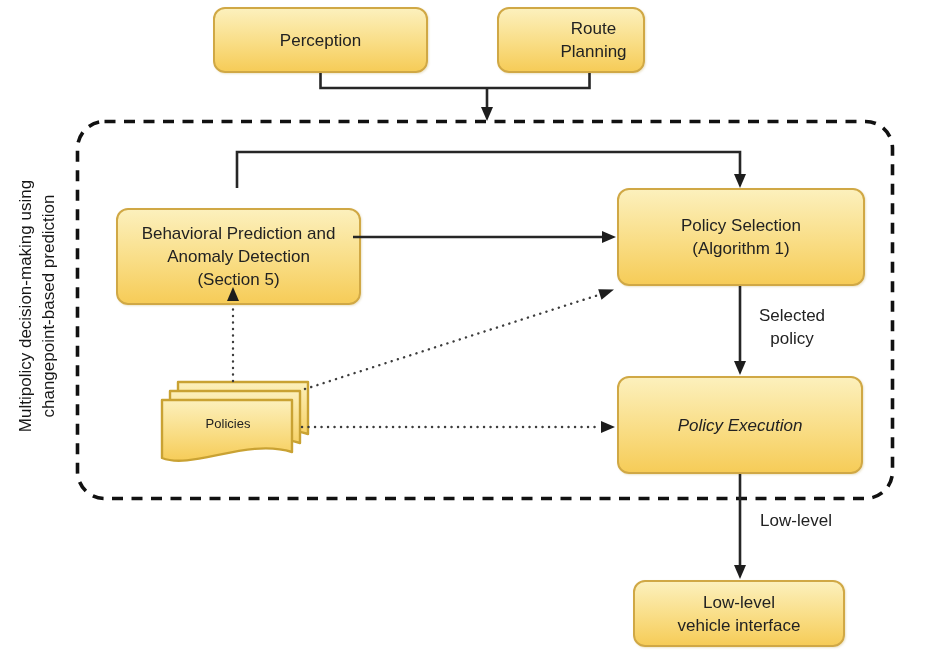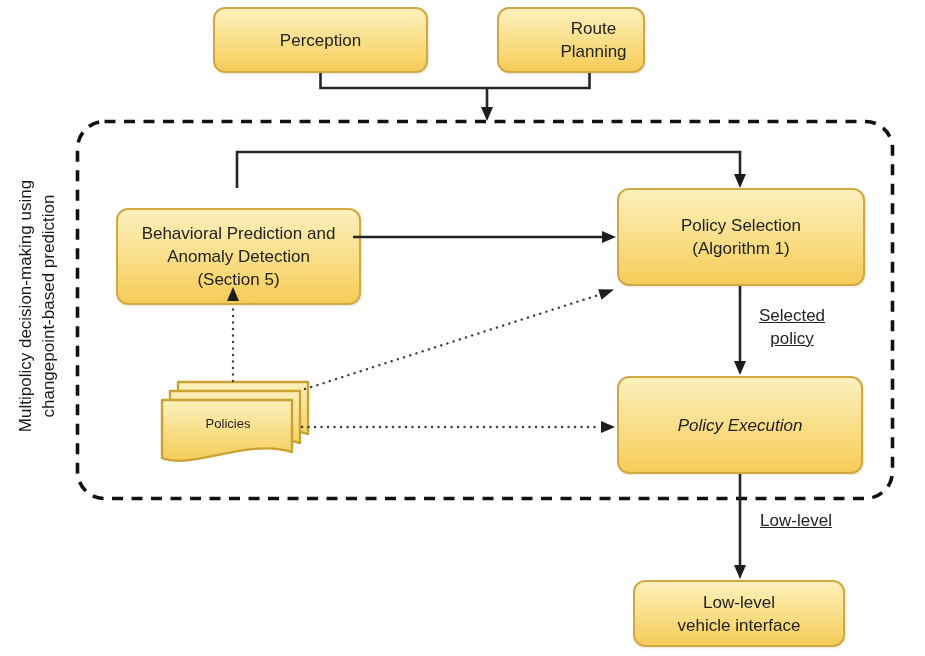--- a/index.html
+++ b/index.html
@@ -36,21 +36,20 @@
     z-index:2;
     pointer-events:none;
   }
   .edge-label{
     position:absolute;
     text-align:center;
     color:#222222;
     font-size:17px;
     line-height:23px;
     z-index:3;
-    text-decoration:underline;
   }
   .system-label{
     position:absolute;
     left:-134px;
     top:283px;
     width:342px;
     height:46px;
     transform:rotate(-90deg);
     text-align:center;
     color:#161616;

